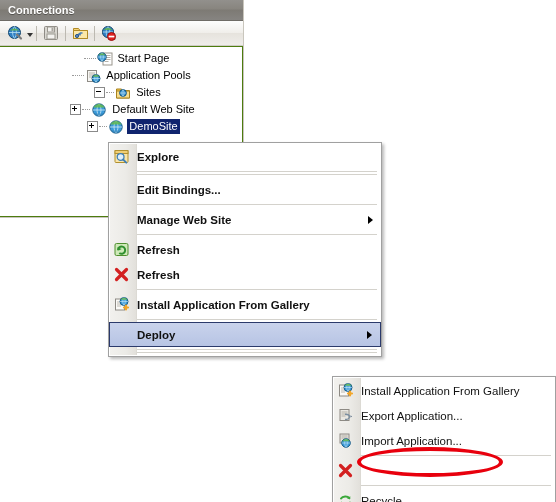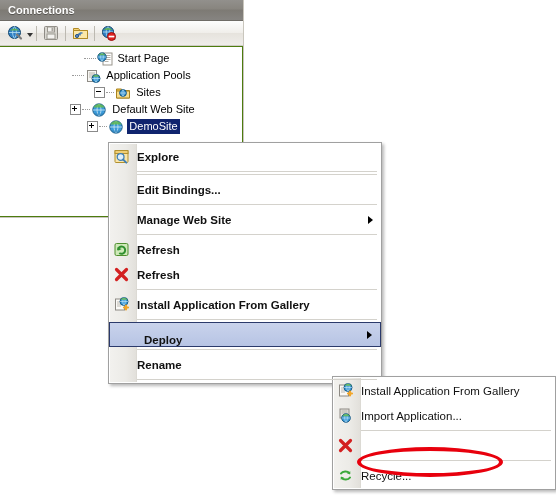--- a/index.html
+++ b/index.html
@@ -105,22 +105,21 @@
     position:absolute;left:4px;top:4px;width:17px;height:17px;
   }
   .mitem .marrow{
     position:absolute;right:8px;top:50%;margin-top:-4px;
     width:0;height:0;border-top:4px solid transparent;border-bottom:4px solid transparent;
     border-left:5px solid #000;
   }
   .mitem.hl{
     background:linear-gradient(to bottom,#c9d3ec 0%,#b7c4e4 100%);
     border:1px solid #2b3a6b;
-    padding-left:34px;
-    align-items:flex-end;
+    padding-left:27px;
   }
   .msep{
     height:1px;margin:2px 4px 2px 28px;background:#d4d2cc;position:relative;z-index:2;
   }
 
   #menu-main{left:108px;top:142px;width:274px;font-weight:bold;}
   #menu-deploy{left:332px;top:376px;width:224px;}
 
   
   #red-ellipse{
@@ -336,23 +335,20 @@
 
   <div class="msep"></div>
 
   <div class="mitem hl">
     <span class="mtext">Deploy</span>
     <span class="marrow"></span>
   </div>
 
   <div class="msep"></div>
 
-  <div class="mitem">
-    <span class="mtext">Rename</span>
-  </div>
 
   <div class="msep"></div>
 
 </div>
 
 <div class="menu" id="menu-deploy">
   <div class="gutter"></div>
 
   <div class="mitem">
     <span class="micon">
@@ -361,20 +357,31 @@
         <path d="M4 6h6M4 8h6M4 10h4" stroke="#bcb8b0"></path>
         <circle cx="11" cy="5.5" r="4" fill="#3a9ad9" stroke="#1a5b87"></circle>
         <path d="M7.1 5.5h7.8M11 1.6c1.7 2.2 1.7 5.6 0 7.8M11 1.6c-1.7 2.2-1.7 5.6 0 7.8" fill="none" stroke="#cfeaf8" stroke-width=".6"></path>
         <path d="M7.5 3.8a4 4 0 0 1 7 0" fill="#63b84d" opacity=".85"></path>
         <path d="M11 11.5h4M13 9.5v4" stroke="#f2a62a" stroke-width="2.2" stroke-linecap="round"></path>
       </svg>
     </span>
     <span class="mtext">Install Application From Gallery</span>
   </div>
 
+  <div class="mitem">
+    <span class="micon">
+      <svg width="17" height="17" viewBox="0 0 17 17">
+        <rect x="3" y="2.5" width="9" height="11" fill="#e9e7e2" stroke="#8d8a84"></rect>
+        <path d="M4.5 5h6M4.5 7h6M4.5 9h4" stroke="#b5b1a8"></path>
+        <path d="M8 12.5c2.5 0 4.5-1.2 4.5-2.6S10.5 7.3 8 7.3" fill="none" stroke="#7b8ea0" stroke-width="1.4"></path>
+        <path d="M13.5 10.6l1.6-1.2-1.6-1.2z" fill="#5f7388"></path>
+      </svg>
+    </span>
+    <span class="mtext">Export Application...</span>
+  </div>
 
   <div class="mitem">
     <span class="micon">
       <svg width="17" height="17" viewBox="0 0 17 17">
         <rect x="3" y="2" width="9" height="9" fill="#e4e2dd" stroke="#8d8a84"></rect>
         <path d="M4.5 4h6M4.5 6h6" stroke="#b5b1a8"></path>
         <circle cx="9" cy="11" r="4.3" fill="#3a9ad9" stroke="#1a5b87"></circle>
         <path d="M4.8 11h8.4M9 6.8c1.8 2.3 1.8 6 0 8.4M9 6.8c-1.8 2.3-1.8 6 0 8.4" fill="none" stroke="#cfeaf8" stroke-width=".6"></path>
         <path d="M5.2 9.2a4.3 4.3 0 0 1 7.6 0" fill="#63b84d" opacity=".85"></path>
       </svg>

